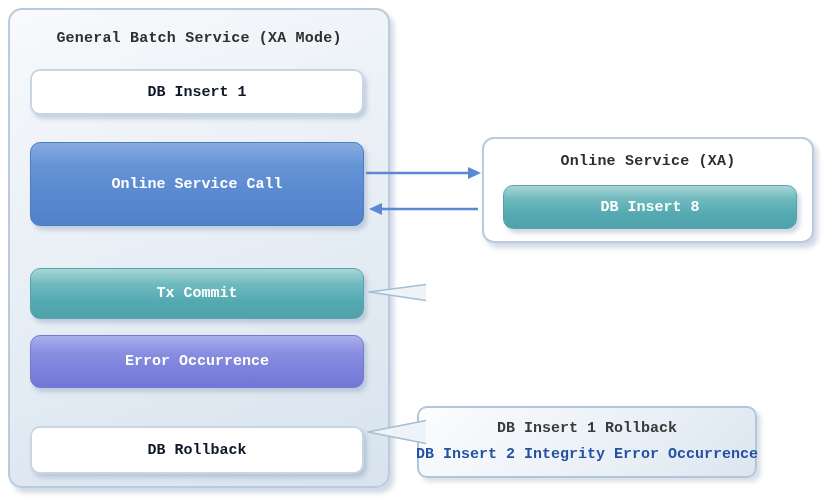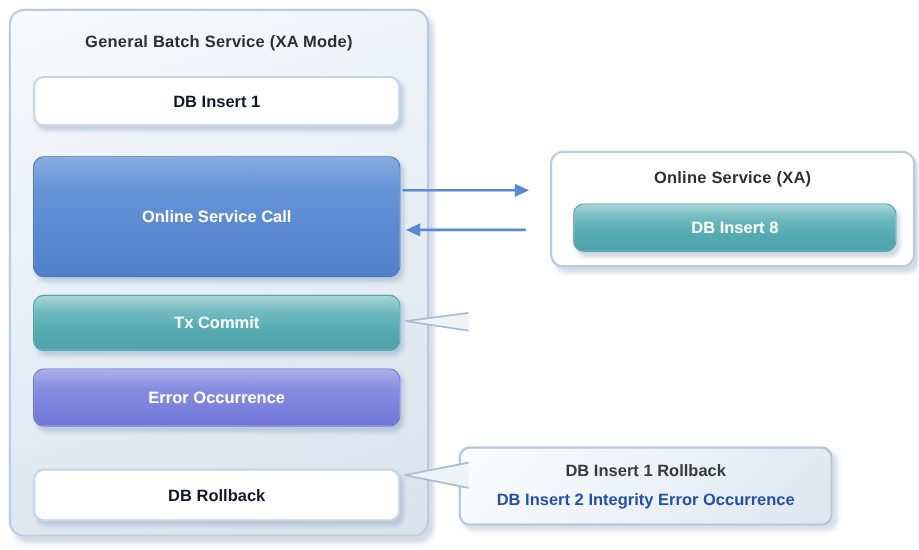--- a/index.html
+++ b/index.html
@@ -1,21 +1,21 @@
 <!DOCTYPE html>
 <html><head>
 <meta charset="utf-8">
 <style>
   html, body { margin: 0; padding: 0; background: #ffffff; }
   .canvas {
     position: relative;
     width: 835px;
     height: 500px;
     background: #ffffff;
-    font-family: Liberation Sans, sans-serif;
+    font-family: Liberation Mono, monospace;
     overflow: hidden;
   }
   .panel {
     position: absolute;
     border: 2px solid #BACBDD;
     border-radius: 14px;
     box-shadow: 4px 5px 5px rgba(130,150,180,0.35);
     box-sizing: border-box;
   }
   .panel-batch {
@@ -92,30 +92,30 @@
 </head>
 <body>
 
 <div class="canvas">
 
   <div class="panel panel-batch" style="left:8px; top:8px; width:382px; height:480px;">
     <div class="panel-title" style="top:20px;">General Batch Service (XA Mode)</div>
 
     <div class="box box-white" style="left:20px; top:59px; width:334px; height:46px;">DB Insert 1</div>
 
-    <div class="box box-blue" style="left:20px; top:132px; width:334px; height:110px;">Online Service Call</div>
+    <div class="box box-blue" style="left:20px; top:132px; width:334px; height:84px;">Online Service Call</div>
 
     <div class="box box-teal" style="left:20px; top:258px; width:334px; height:51px;">Tx Commit</div>
 
     <div class="box box-purple" style="left:20px; top:325px; width:334px; height:53px;">Error Occurrence</div>
 
     <div class="box box-white" style="left:20px; top:416px; width:334px; height:48px;">DB Rollback</div>
   </div>
 
-  <div class="panel panel-white" style="left:500px; top:137px; width:332px; height:106px;">
+  <div class="panel panel-white" style="left:482px; top:137px; width:332px; height:106px;">
     <div class="panel-title" style="top:14px;">Online Service (XA)</div>
 
     <div class="box box-teal" style="left:19px; top:46px; width:294px; height:44px;">DB Insert 8</div>
   </div>
 
 
   <div class="callout" style="left:417px; top:406px; width:340px; height:72px;">
     <div class="callout-line">DB Insert 1 Rollback</div>
     <div class="callout-line blue">DB Insert 2 Integrity Error Occurrence</div>
   </div>

